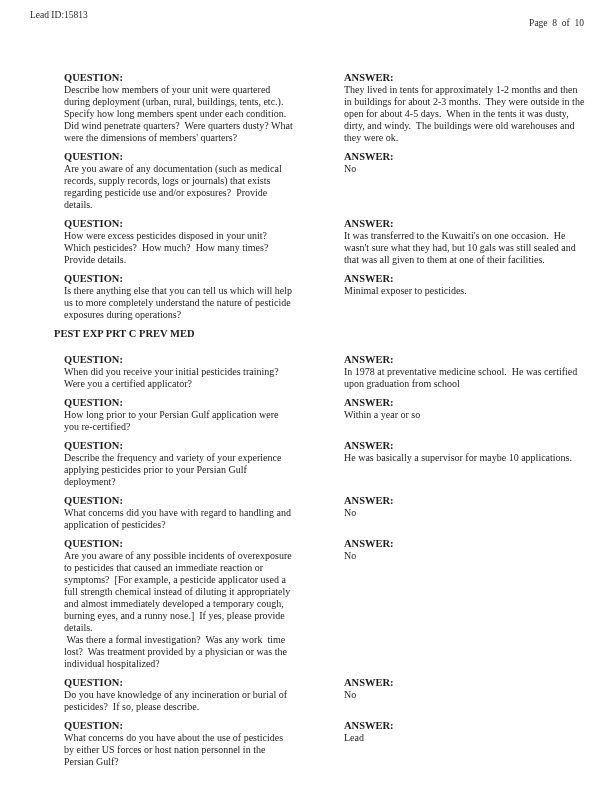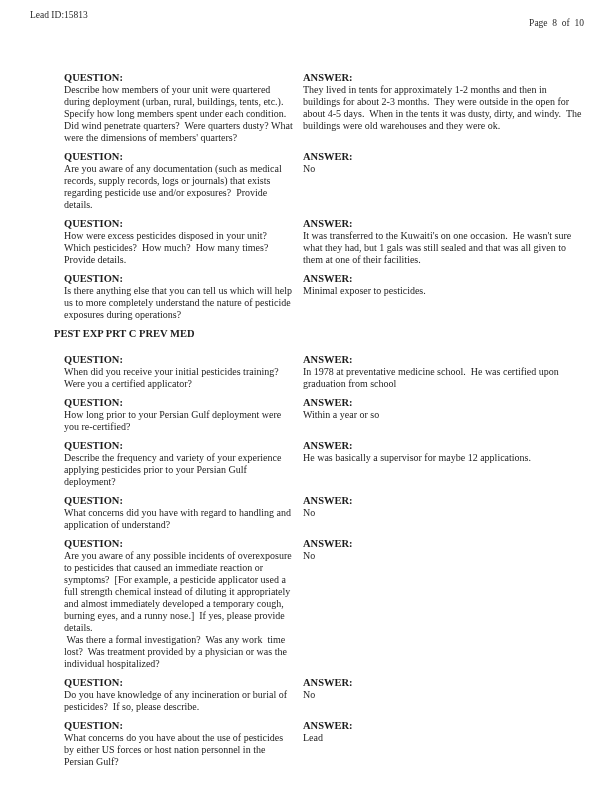--- a/index.html
+++ b/index.html
@@ -42,20 +42,21 @@
     margin-bottom: 7px;
   }
   .q-col {
     width: 231px;
     margin-right: 8px;
     flex: 0 0 auto;
   }
   .a-col {
     flex: 1 1 auto;
     min-width: 0;
+    margin-left: 41px;
   }
   .label {
     font-weight: bold;
     font-size: 10.5px;
     line-height: 12px;
   }
   .q-text, .a-text {
     font-size: 10px;
     line-height: 12px;
     white-space: pre-wrap;
@@ -102,21 +103,21 @@
       </div>
     </div>
 
     <div class="qa-row">
       <div class="q-col">
         <div class="label">QUESTION:</div>
         <div class="q-text">How were excess pesticides disposed in your unit? Which pesticides?  How much?  How many times? Provide details.</div>
       </div>
       <div class="a-col">
         <div class="label">ANSWER:</div>
-        <div class="a-text">It was transferred to the Kuwaiti's on one occasion.  He wasn't sure what they had, but 1 gals was still sealed and that was all given to them at one of their facilities.</div>
+        <div class="a-text">It was transferred to the Kuwaiti's on one occasion.  He wasn't sure what they had, but 10 gals was still sealed and that was all given to them at one of their facilities.</div>
       </div>
     </div>
 
     <div class="qa-row">
       <div class="q-col">
         <div class="label">QUESTION:</div>
         <div class="q-text">Is there anything else that you can tell us which will help us to more completely understand the nature of pesticide exposures during operations?</div>
       </div>
       <div class="a-col">
         <div class="label">ANSWER:</div>
@@ -133,43 +134,43 @@
       </div>
       <div class="a-col">
         <div class="label">ANSWER:</div>
         <div class="a-text">In 1978 at preventative medicine school.  He was certified upon graduation from school</div>
       </div>
     </div>
 
     <div class="qa-row">
       <div class="q-col">
         <div class="label">QUESTION:</div>
-        <div class="q-text">How long prior to your Persian Gulf deployment were you re-certified?</div>
+        <div class="q-text">How long prior to your Persian Gulf application were you re-certified?</div>
       </div>
       <div class="a-col">
         <div class="label">ANSWER:</div>
         <div class="a-text">Within a year or so</div>
       </div>
     </div>
 
     <div class="qa-row">
       <div class="q-col">
         <div class="label">QUESTION:</div>
         <div class="q-text">Describe the frequency and variety of your experience applying pesticides prior to your Persian Gulf deployment?</div>
       </div>
       <div class="a-col">
         <div class="label">ANSWER:</div>
-        <div class="a-text">He was basically a supervisor for maybe 12 applications.</div>
-      </div>
-    </div>
-
-    <div class="qa-row">
-      <div class="q-col">
-        <div class="label">QUESTION:</div>
-        <div class="q-text">What concerns did you have with regard to handling and application of understand?</div>
+        <div class="a-text">He was basically a supervisor for maybe 10 applications.</div>
+      </div>
+    </div>
+
+    <div class="qa-row">
+      <div class="q-col">
+        <div class="label">QUESTION:</div>
+        <div class="q-text">What concerns did you have with regard to handling and application of pesticides?</div>
       </div>
       <div class="a-col">
         <div class="label">ANSWER:</div>
         <div class="a-text">No</div>
       </div>
     </div>
 
     <div class="qa-row">
       <div class="q-col">
         <div class="label">QUESTION:</div>

